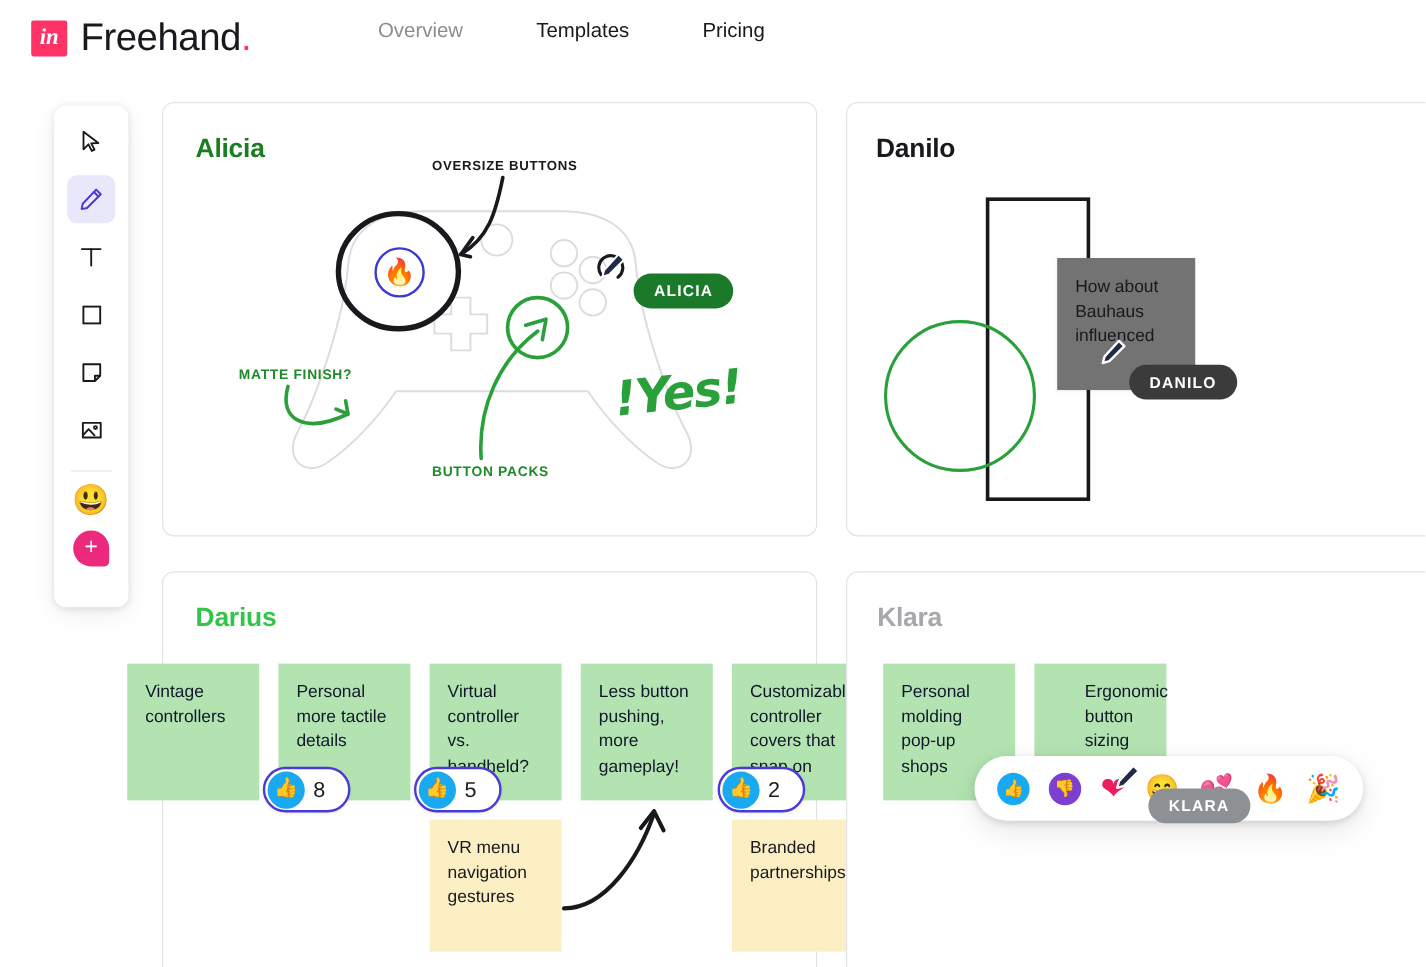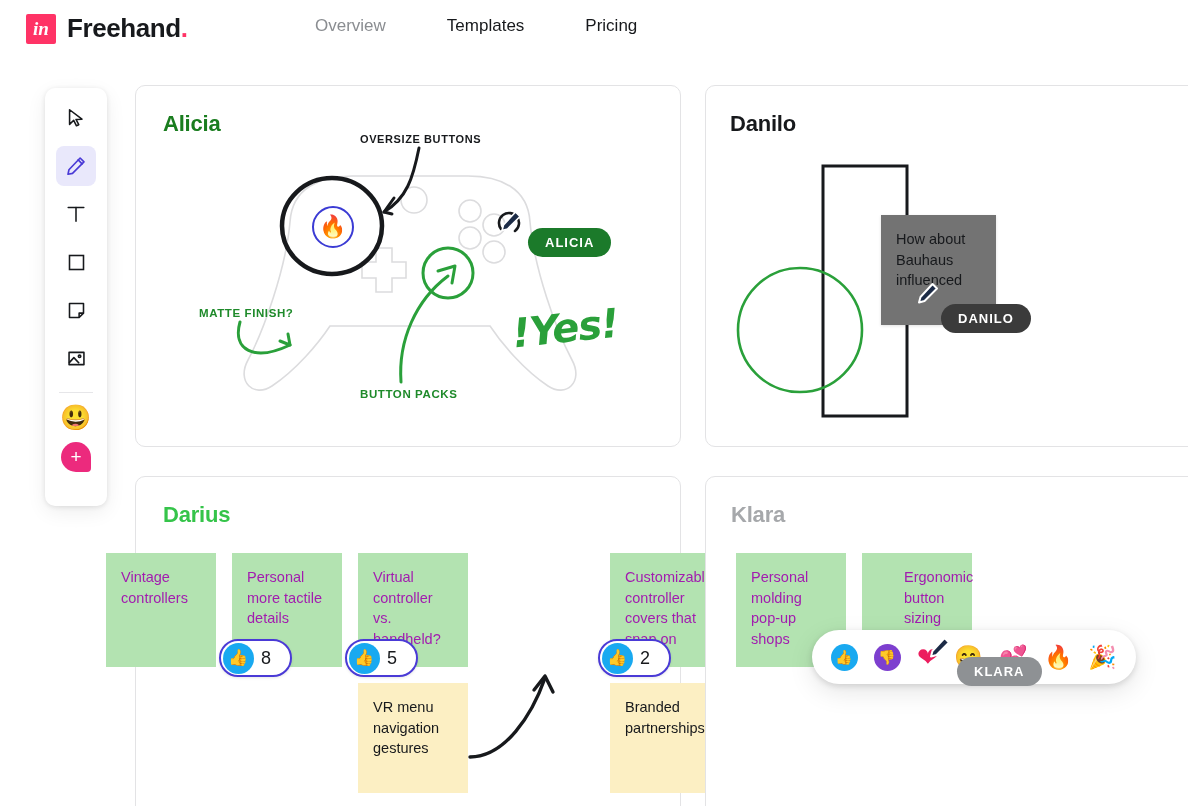--- a/index.html
+++ b/index.html
@@ -17,21 +17,21 @@
     display:flex; align-items:center;
   }
   .brand { position:absolute; left:26px; top:13px; display:flex; align-items:center; gap:11px; }
   .brand-mark {
     width:30px; height:30px; background:#ff3366; border-radius:2px;
     display:flex; align-items:center; justify-content:center;
     color:#fff; font-family:"Liberation Serif", serif; font-style:italic;
     font-weight:700; font-size:19px; line-height:1;
   }
   .brand-name {
-    font-size:26px; font-weight:700; color:#17191c; letter-spacing:-0.4px;
+    font-size:32px; font-weight:400; color:#17191c; letter-spacing:-0.4px;
   }
   .brand-name .dot { color:#ff3366; }
   .navlinks { position:absolute; left:315px; top:16px; display:flex; gap:16px; }
   .navlink {
     font-size:17px; color:#17191c; padding:0 0; margin-right:45px;
     cursor:pointer; white-space:nowrap;
   }
   .navlink.muted { color:#8a8d91; }
 
   
@@ -105,21 +105,21 @@
   .badge-klara  { left:957px; top:657px; background:#8e9194; }
 
   
   .sticky-note {
     position:absolute; background:#737373; padding:14px 15px;
     font-size:14.5px; line-height:1.42; color:#17191c;
     box-shadow:0 1px 3px rgba(0,0,0,.12);
   }
   .sticky-green {
     position:absolute; background:#b3e3b1; padding:14px 15px;
-    font-size:14.5px; line-height:1.42; color:#a21caf;
+    font-size:14.5px; line-height:1.42; color:#0f172a;
   }
   .sticky-yellow {
     position:absolute; background:#fcefc3; padding:14px 15px;
     font-size:14.5px; line-height:1.42; color:#17191c;
   }
 
   
   .reaction-pill {
     position:absolute; height:38px; min-width:73px;
     background:#fff; border:2.5px solid #4a3ad6; border-radius:19px;
@@ -294,20 +294,21 @@
     </g>
   </svg>
   <div class="name-badge badge-danilo">DANILO</div>
 
   <div class="panel" id="panel-darius"></div>
   <div class="panel-title t-darius">Darius</div>
 
   <div class="sticky-green" style="left:106px; top:553px; width:110px; height:114px;">Vintage controllers</div>
   <div class="sticky-green" style="left:232px; top:553px; width:110px; height:114px;">Personal more tactile details</div>
   <div class="sticky-green" style="left:358px; top:553px; width:110px; height:114px;">Virtual controller vs. handheld?</div>
+  <div class="sticky-green" style="left:484px; top:553px; width:110px; height:114px;">Less button pushing, more gameplay!</div>
   <div class="sticky-green" style="left:610px; top:553px; width:110px; height:114px;">Customizable controller covers that snap on</div>
 
   <div class="sticky-yellow" style="left:358px; top:683px; width:110px; height:110px;">VR menu navigation gestures</div>
   <div class="sticky-yellow" style="left:610px; top:683px; width:110px; height:110px;">Branded partnerships!</div>
 
   <svg class="art" width="1188" height="806">
     <path d="M470 757 C 505 757, 532 715, 545 678" fill="none" stroke="#17191c" stroke-width="3.4" stroke-linecap="round"></path>
     <path d="M545 676 L 534 690 M545 676 L 553 692" fill="none" stroke="#17191c" stroke-width="3.4" stroke-linecap="round"></path>
   </svg>
 

